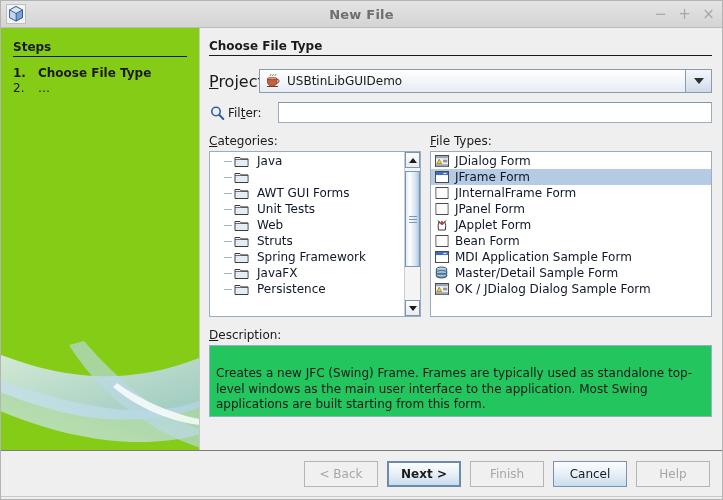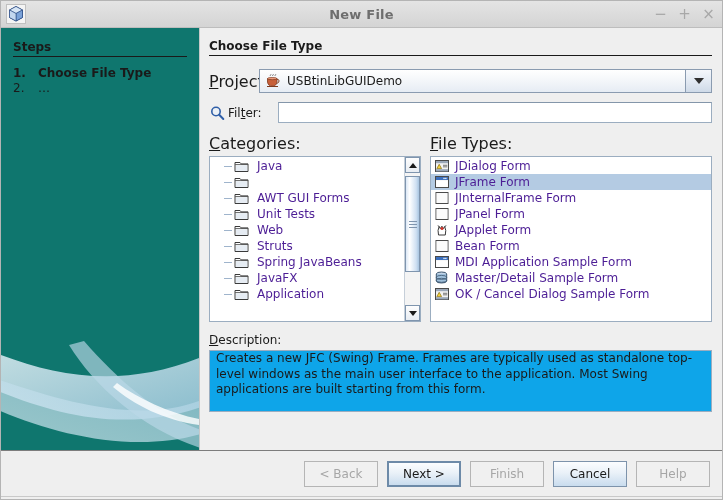--- a/index.html
+++ b/index.html
@@ -63,21 +63,21 @@
   #body {
     flex: 1;
     display: flex;
     min-height: 0;
   }
 
   
   #steps-panel {
     width: 199px;
     min-width: 199px;
-    background: #0f766e;
+    background: #84cc16;
     border-right: 1px solid #c8c8c8;
     position: relative;
     overflow: hidden;
   }
   #steps-title {
     margin: 12px 0 0 12px;
     font-size: 12px;
     font-weight: bold;
     color: #1a1a1a;
     display: inline-block;
@@ -191,41 +191,41 @@
   
   #lists-row {
     display: flex;
     gap: 9px;
     margin-top: 11px;
   }
   .list-col { display: flex; flex-direction: column; }
   #cat-col { width: 212px; min-width: 212px; }
   #ft-col { flex: 1; min-width: 0; }
   .list-caption {
-    font-size: 16px; color: #1a1a1a;
+    font-size: 12px; color: #1a1a1a;
     margin-bottom: 3px;
   }
   .list-box {
     height: 166px;
     background: #ffffff;
     border: 1px solid #9badc0;
     display: flex;
     overflow: hidden;
   }
   .list-inner {
     flex: 1;
     overflow: hidden;
     padding-top: 1px;
     min-width: 0;
   }
   .list-item {
     height: 16px;
     display: flex; align-items: center;
     font-size: 12px;
-    color: #4c1d95;
+    color: #0f172a;
     white-space: nowrap;
     padding-left: 2px;
   }
   
   .cat-item { padding-left: 14px; position: relative; }
   .cat-item::before {
     content: "";
     position: absolute;
     left: 14px; top: 8px;
     width: 8px; height: 1px;
@@ -290,24 +290,24 @@
     border-top: 5px solid #1a1a1a;
   }
 
   
   #desc-caption {
     margin-top: 11px;
     font-size: 12px; color: #1a1a1a;
   }
   #desc-box {
     margin-top: 3px;
-    height: 62px;
-    background: #0ea5e9;
+    height: 72px;
+    background: #22c55e;
     border: 1px solid #9badc0;
-    padding: 0 6px;
+    padding: 20px 6px;
     font-size: 12px;
     color: #1a1a1a;
     line-height: 15.5px;
     overflow: hidden;
   }
 
   
   #btnbar {
     height: 46px; min-height: 46px;
     background: #efefef;
@@ -329,20 +329,21 @@
     color: #a6a6a6;
     white-space: nowrap;
   }
   .btn.enabled {
     color: #1a1a1a;
     border: 1px solid #7d93ab;
     background: linear-gradient(to bottom, #fbfdff 0%, #eaf1f8 45%, #c9dcee 100%);
   }
   .btn.focused {
     border: 2px solid #6d8aa8;
+    font-weight: bold;
   }
   #bottom-edge {
     height: 3px;
     background: #efefef;
     border-top: 1px solid #c9c9c9;
   }
 </style>
 </head>
 <body>
 
@@ -487,37 +488,37 @@
                     <path d="M2 5.3 h11.2 v5.6 h-11.2 z" fill="#e6ecf3"></path>
                   </svg>
                   <span class="cat-text">Struts</span>
                 </div>
                 <div class="list-item cat-item">
                   <svg class="cat-icon" viewBox="0 0 16 13">
                     <path d="M1 2.5 h5 l1.2 1.4 h6.8 v7.6 h-13 z" fill="#ffffff" stroke="#3a3a3a" stroke-width="1"></path>
                     <path d="M1.2 4.6 h12.6" stroke="#3a3a3a" stroke-width="0.8"></path>
                     <path d="M2 5.3 h11.2 v5.6 h-11.2 z" fill="#e6ecf3"></path>
                   </svg>
-                  <span class="cat-text">Spring JavaBeans</span>
+                  <span class="cat-text">Spring Framework</span>
                 </div>
                 <div class="list-item cat-item">
                   <svg class="cat-icon" viewBox="0 0 16 13">
                     <path d="M1 2.5 h5 l1.2 1.4 h6.8 v7.6 h-13 z" fill="#ffffff" stroke="#3a3a3a" stroke-width="1"></path>
                     <path d="M1.2 4.6 h12.6" stroke="#3a3a3a" stroke-width="0.8"></path>
                     <path d="M2 5.3 h11.2 v5.6 h-11.2 z" fill="#e6ecf3"></path>
                   </svg>
                   <span class="cat-text">JavaFX</span>
                 </div>
                 <div class="list-item cat-item">
                   <svg class="cat-icon" viewBox="0 0 16 13">
                     <path d="M1 2.5 h5 l1.2 1.4 h6.8 v7.6 h-13 z" fill="#ffffff" stroke="#3a3a3a" stroke-width="1"></path>
                     <path d="M1.2 4.6 h12.6" stroke="#3a3a3a" stroke-width="0.8"></path>
                     <path d="M2 5.3 h11.2 v5.6 h-11.2 z" fill="#e6ecf3"></path>
                   </svg>
-                  <span class="cat-text">Application</span>
+                  <span class="cat-text">Persistence</span>
                 </div>
               </div>
             <div class="vscroll">
               <div class="sb-btn">
                   <div class="tri-up-s"></div>
                 </div>
               <div class="sb-track">
                 <div class="sb-thumb">
                   <div class="grip">
                       <div></div>
@@ -608,21 +609,21 @@
                 </div>
                 <div class="list-item ft-item">
                   <svg class="ft-icon" viewBox="0 0 16 16">
                     <rect x="1.5" y="2.5" width="13" height="11" fill="#f2f2f2" stroke="#4a4a4a"></rect>
                     <rect x="2" y="3" width="12" height="2.2" fill="#9aa7b8"></rect>
                     <rect x="2" y="11.2" width="12" height="2.2" fill="#9aa7b8"></rect>
                     <polygon points="5.2,6.3 7.6,10.6 2.8,10.6" fill="#f4d33c" stroke="#8a6d12" stroke-width="0.7"></polygon>
                     <rect x="9" y="6.8" width="4.3" height="0.9" fill="#6a6a6a"></rect>
                     <rect x="9" y="8.4" width="4.3" height="0.9" fill="#6a6a6a"></rect>
                   </svg>
-                  <span>OK / Cancel Dialog Sample Form</span>
+                  <span>OK / JDialog Dialog Sample Form</span>
                 </div>
               </div>
           </div>
         </div>
       </div>
 
       <div id="desc-caption"><span class="mn">D</span>escription:</div>
       <div id="desc-box">Creates a new JFC (Swing) Frame. Frames are typically used as standalone top-level windows as the main user interface to the application. Most Swing applications are built starting from this form.</div>
     </div>
   </div>

